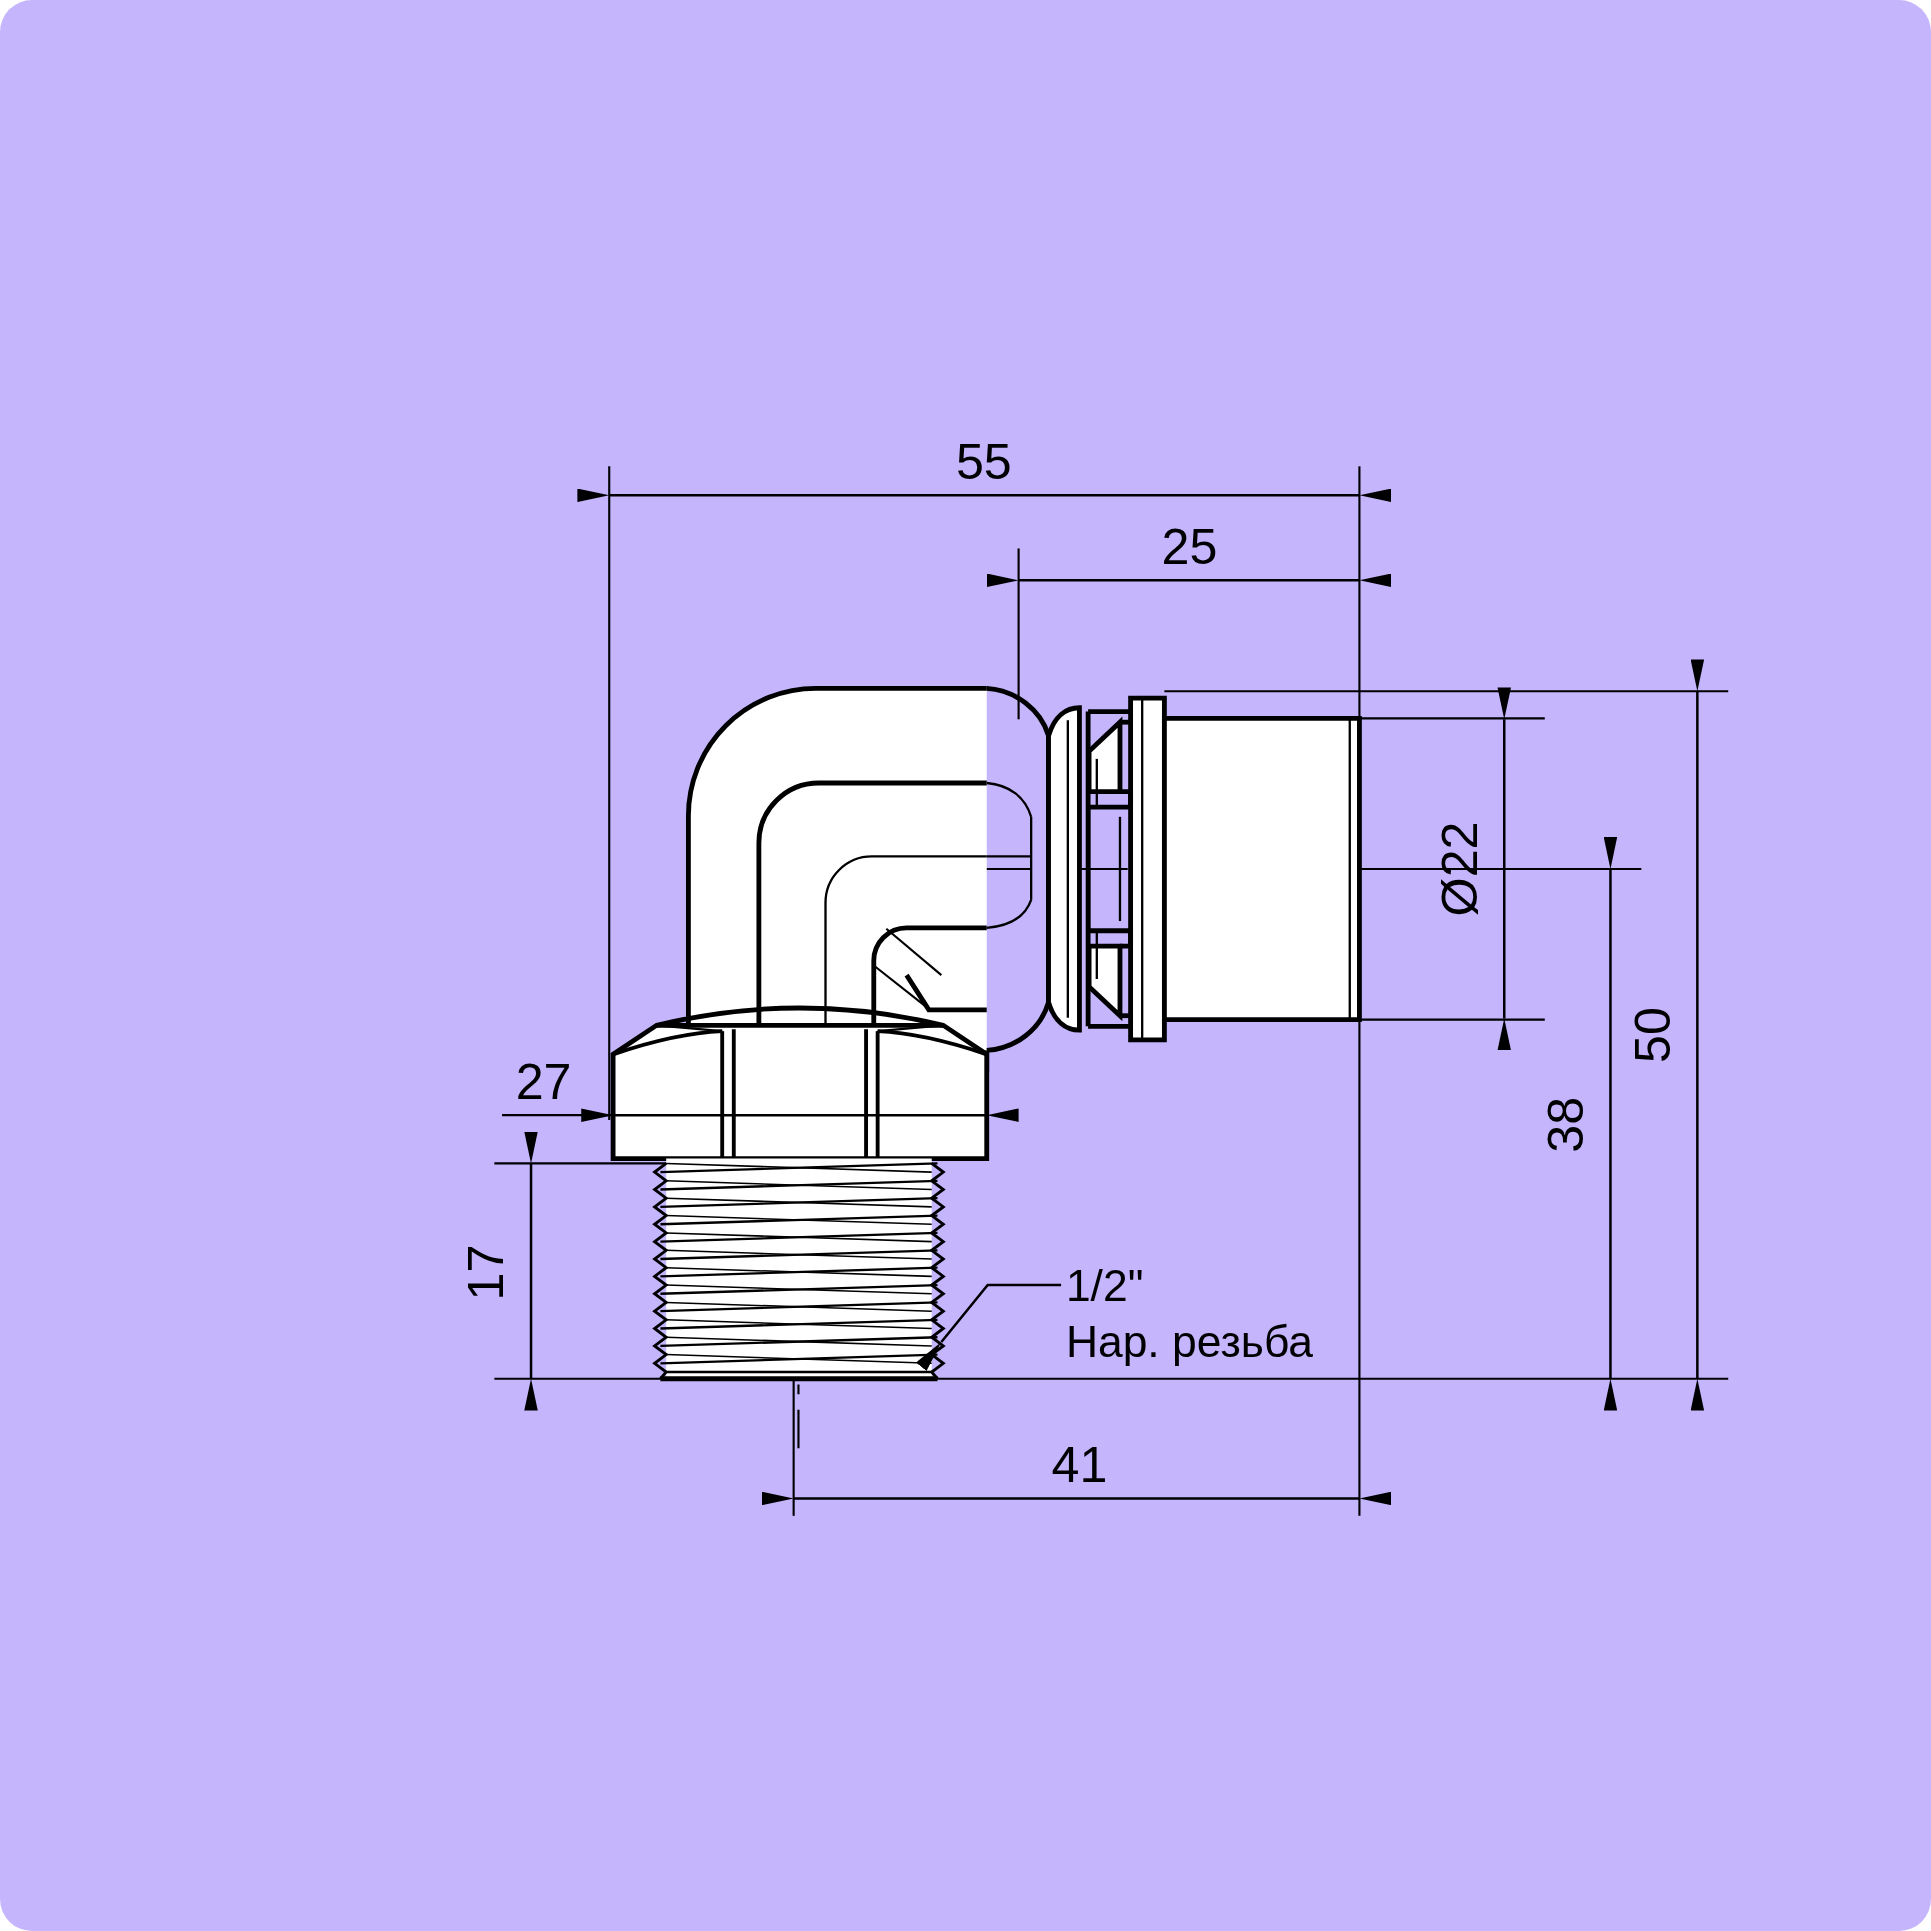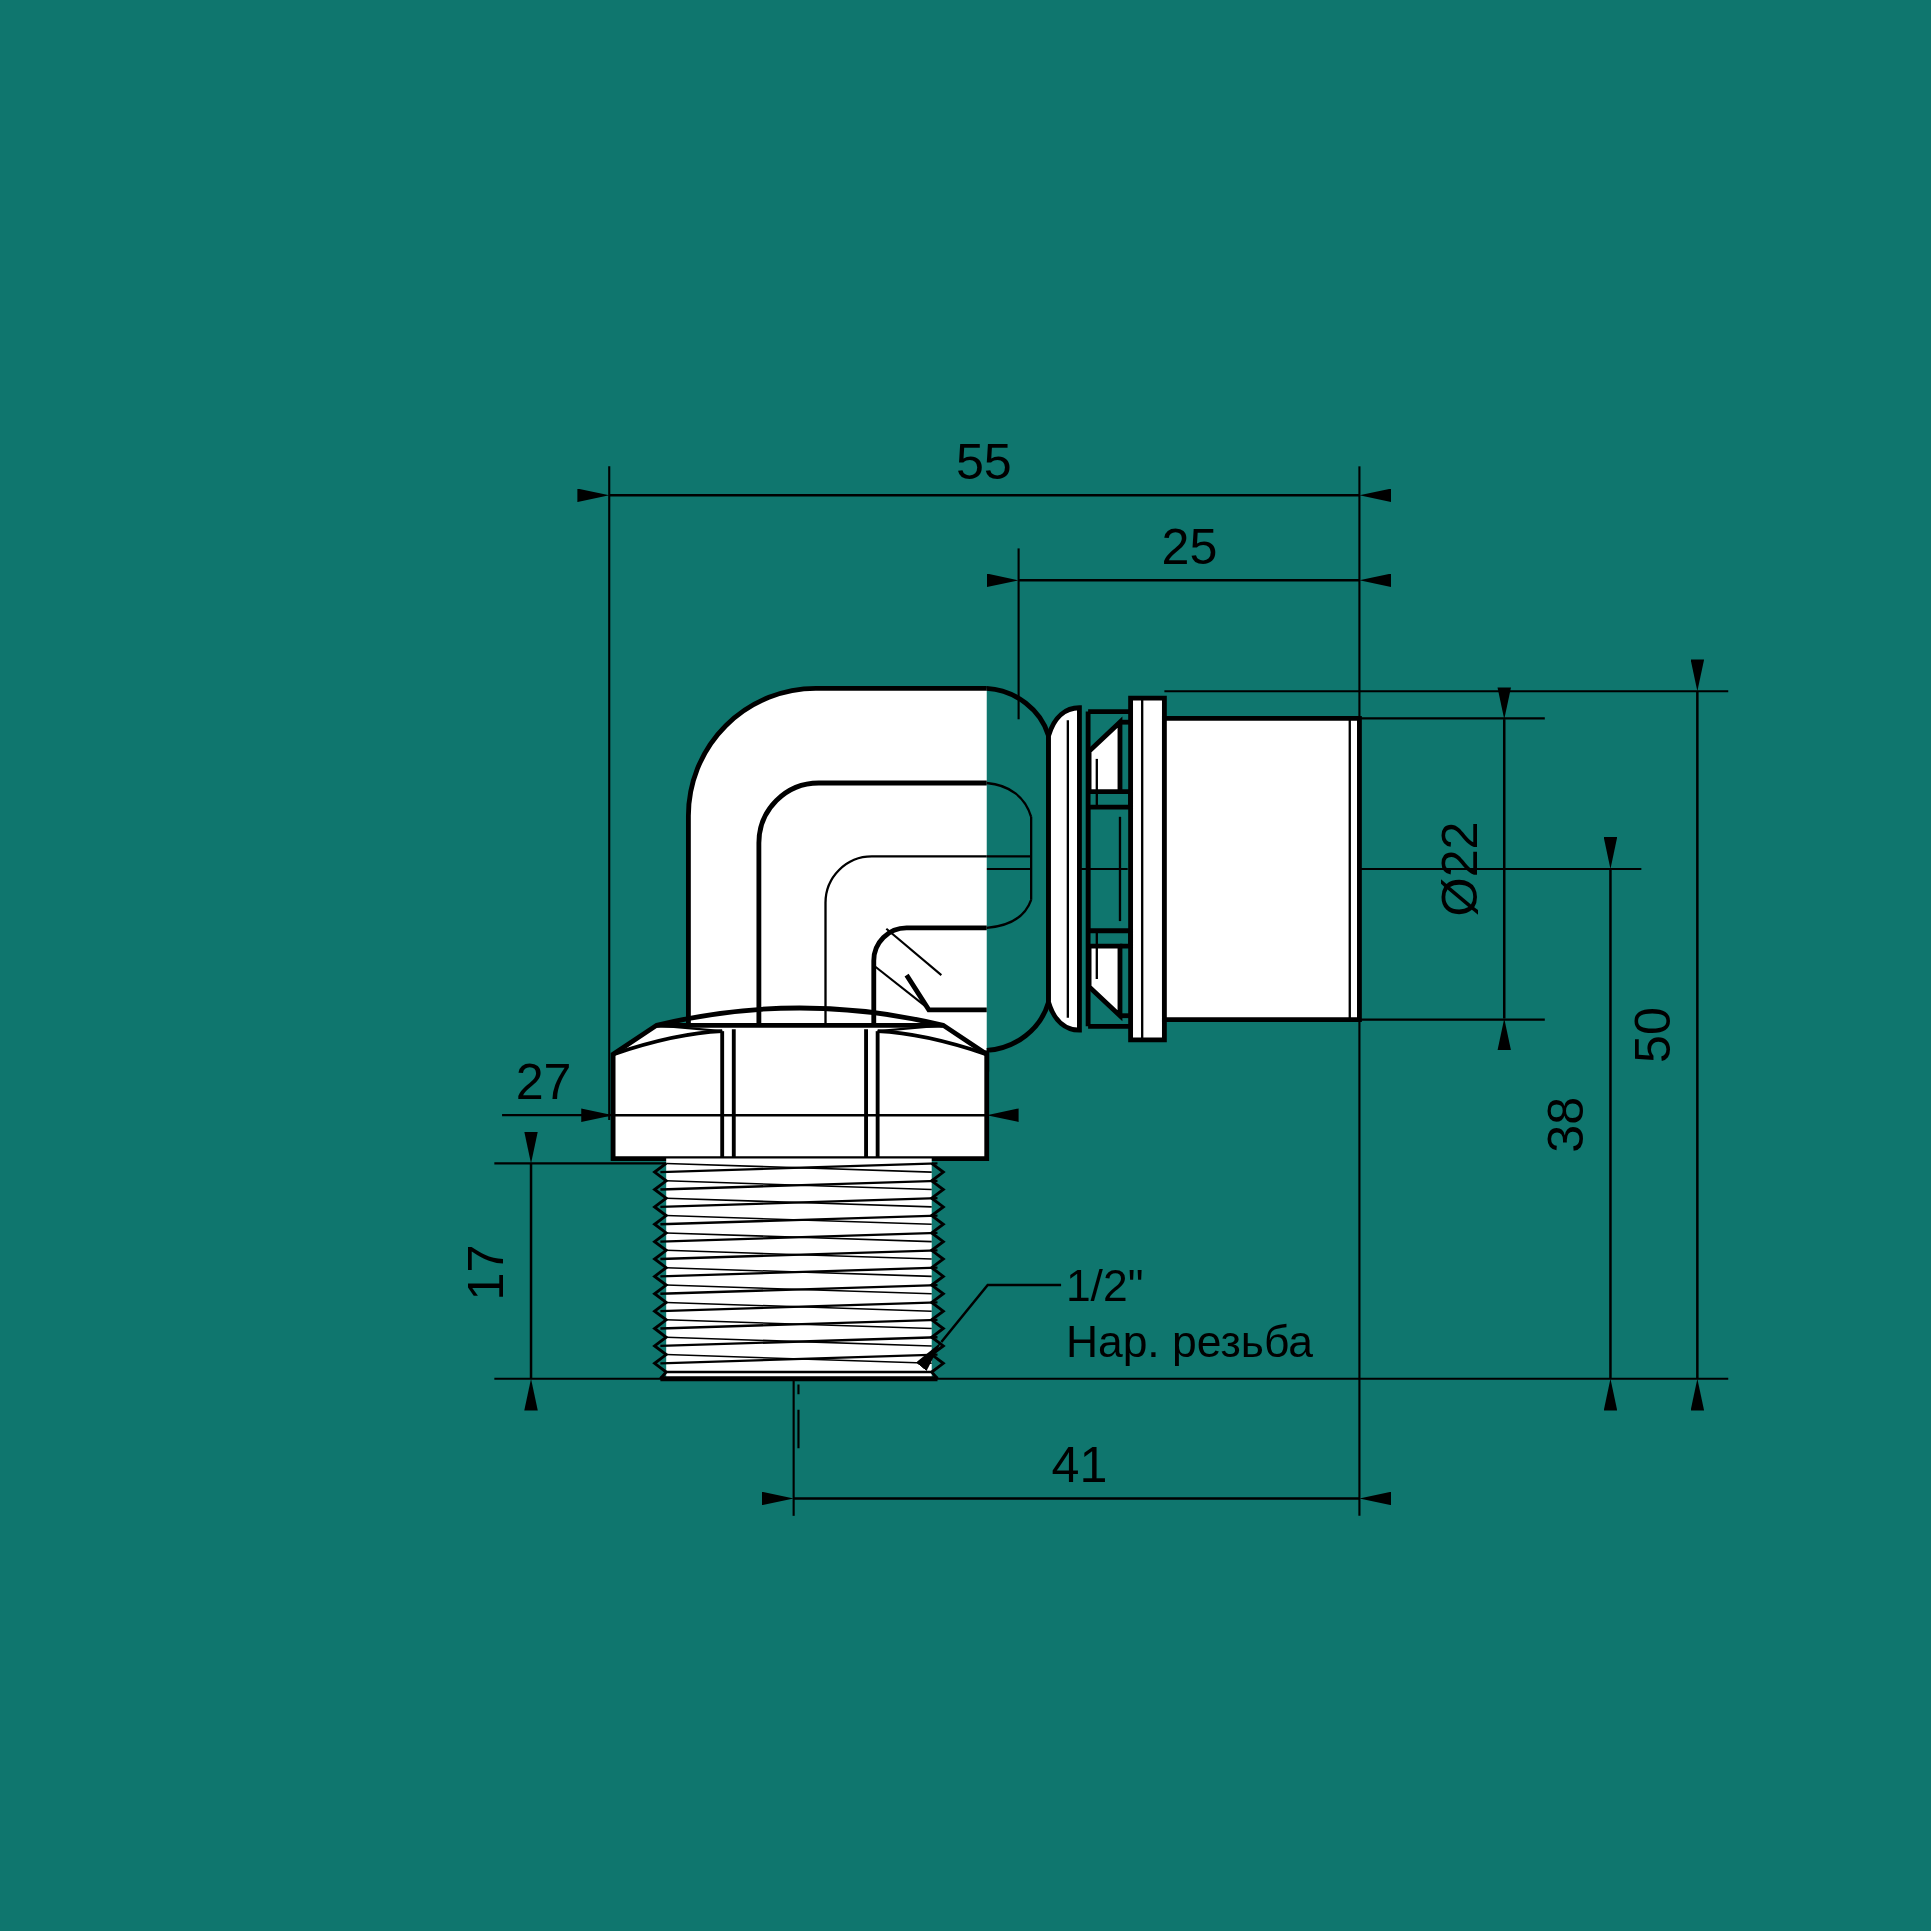--- a/index.html
+++ b/index.html
@@ -10,21 +10,22 @@
   body {
     width: 1931px;
     height: 1931px;
     font-family: "Liberation Sans", sans-serif;
     overflow: hidden;
   }
   #drawing-root {
     position: relative;
     width: 1931px;
     height: 1931px;
-    background: #0f766e;
+    background: #c4b5fd;
+    border-radius: 32px;
   }
   svg.cad {
     position: absolute;
     top: 0;
     left: 0;
     width: 1931px;
     height: 1931px;
     display: block;
   }
   .dim-text {

